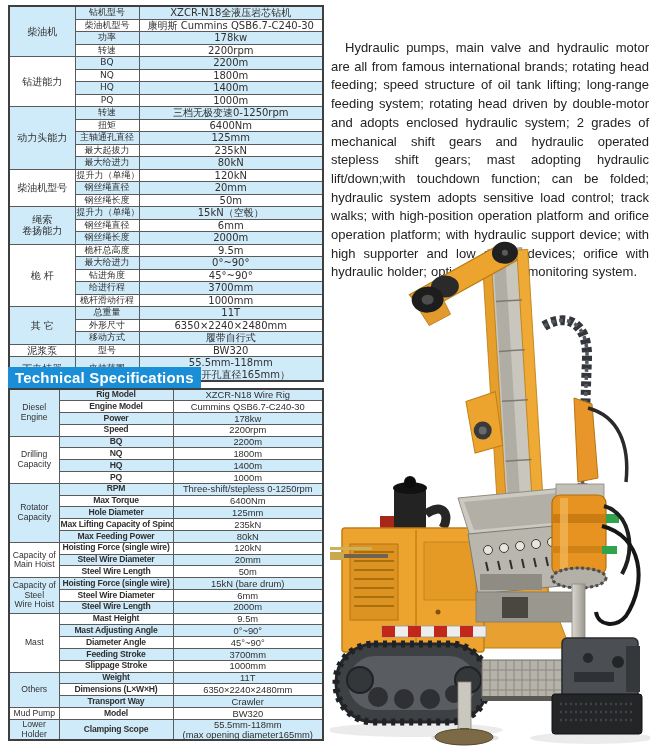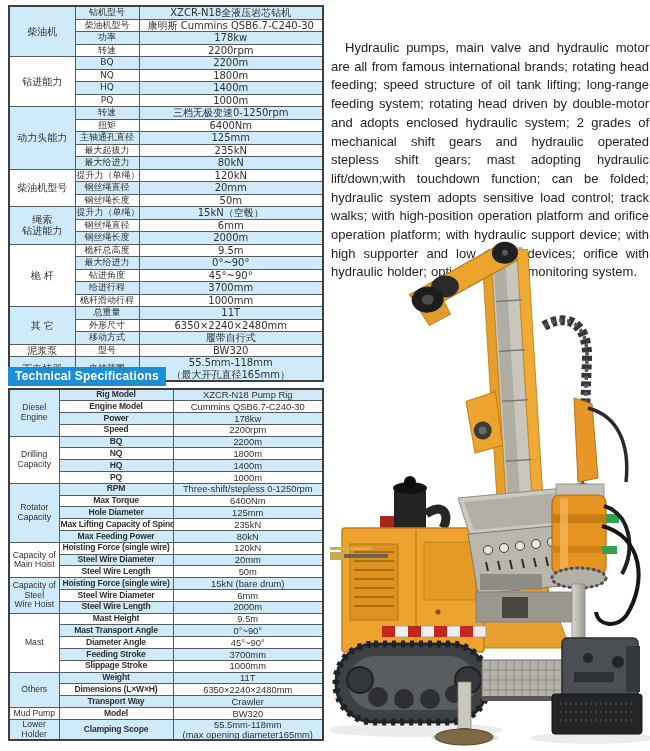--- a/index.html
+++ b/index.html
@@ -14,21 +14,21 @@
   .desc {
     position:absolute; left:331px; top:3px; width:318px;
     font-size:13px; line-height:18.7px; text-align:justify; text-indent:14px;
     color:#232323; word-spacing:0.5px;margin-top:36px;
   }
 
   
   .banner {
     position:absolute; left:8px; top:367px; display:inline-block;
     background:var(--accent,#1a8ed6); color:#ffffff; font-weight:bold;
-    font-size:12px; padding:2px 7px 3px 7px; letter-spacing:0.2px;
+    font-size:15px; padding:2px 7px 3px 7px; letter-spacing:0.2px;
   }
 
   
   table.spec {
     position:absolute; border-collapse:collapse; table-layout:fixed;
     background:#ffffff; border:2px solid #3f3f3f;
   }
   table.spec td {
     border:1px solid #5a5a5a; text-align:center; vertical-align:middle;
     color:#303030; overflow:hidden; padding:0 1px;
@@ -128,21 +128,21 @@
         <tr>
           <td class="param b">钢丝绳直径</td>
           <td class="value b">20mm</td>
         </tr>
         <tr>
           <td class="param">钢丝绳长度</td>
           <td class="value">50m</td>
         </tr>
         <tr>
           <td class="group b" rowspan="3">绳索
-钻进能力</td>
+卷扬能力</td>
           <td class="param b">提升力（单绳）</td>
           <td class="value b">15kN（空毂）</td>
         </tr>
         <tr>
           <td class="param">钢丝绳直径</td>
           <td class="value">6mm</td>
         </tr>
         <tr>
           <td class="param b">钢丝绳长度</td>
           <td class="value b">2000m</td>
@@ -202,21 +202,21 @@
     <colgroup>
         <col style="width:50px">
         <col style="width:114px">
         <col style="width:150px">
       </colgroup>
     <tbody>
         <tr>
           <td class="group b" rowspan="4">Diesel
 Engine</td>
           <td class="param b">Rig Model</td>
-          <td class="value b">XZCR-N18 Pump Rig</td>
+          <td class="value b">XZCR-N18 Wire Rig</td>
         </tr>
         <tr>
           <td class="param">Engine Model</td>
           <td class="value">Cummins QSB6.7-C240-30</td>
         </tr>
         <tr>
           <td class="param b">Power</td>
           <td class="value b">178kw</td>
         </tr>
         <tr>
@@ -291,21 +291,21 @@
         <tr>
           <td class="param b">Steel Wire Length</td>
           <td class="value b">2000m</td>
         </tr>
         <tr>
           <td class="group" rowspan="5">Mast</td>
           <td class="param">Mast Height</td>
           <td class="value">9.5m</td>
         </tr>
         <tr>
-          <td class="param b">Mast Transport Angle</td>
+          <td class="param b">Mast Adjusting Angle</td>
           <td class="value b">0°~90°</td>
         </tr>
         <tr>
           <td class="param">Diameter Angle</td>
           <td class="value">45°~90°</td>
         </tr>
         <tr>
           <td class="param b">Feeding Stroke</td>
           <td class="value b">3700mm</td>
         </tr>

